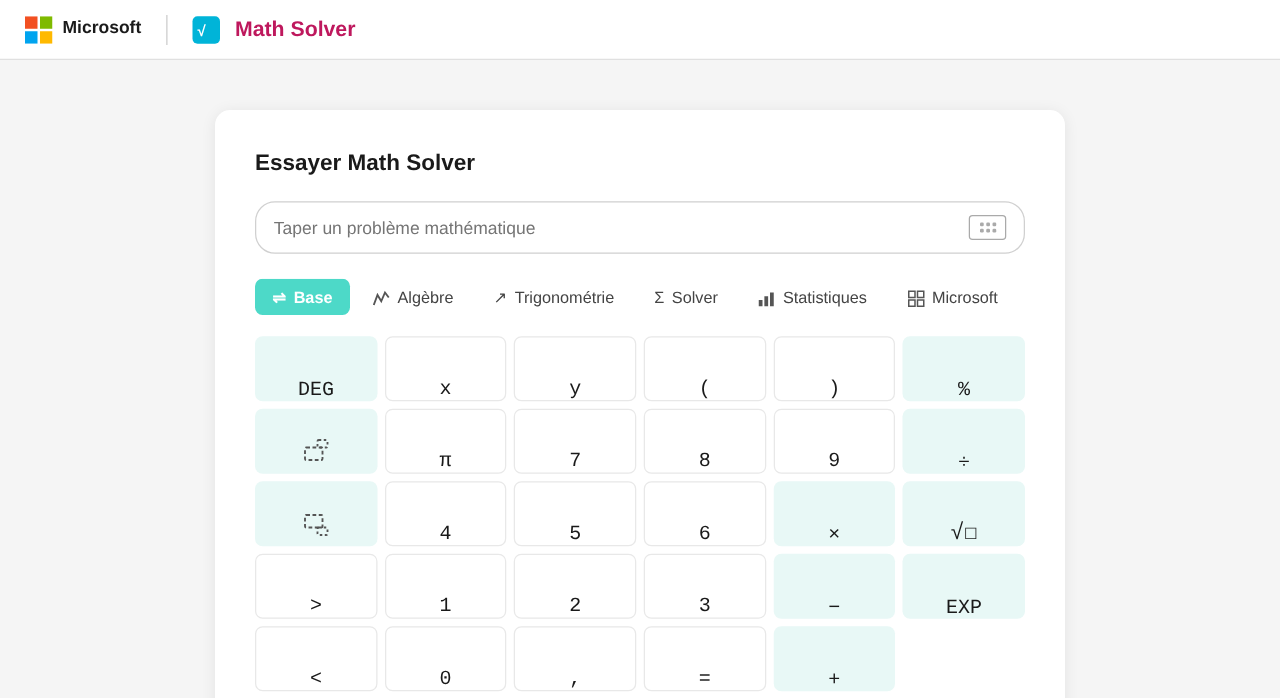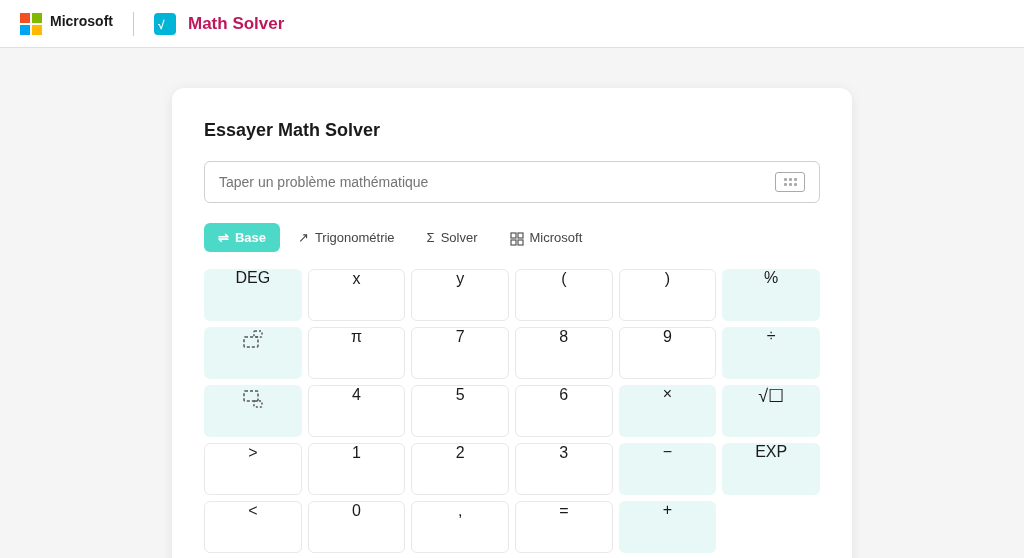--- a/index.html
+++ b/index.html
@@ -66,21 +66,21 @@
       font-weight: 700;
       color: #1a1a1a;
       margin-bottom: 20px;
     }
 
     
     .input-row {
       display: flex;
       align-items: center;
       border: 1px solid #d0d0d0;
-      border-radius: 6px;
+      border-radius: 16px;
       padding: 10px 14px;
       margin-bottom: 20px;
       background: #fff;
     }
     .input-row input {
       border: none;
       outline: none;
       flex: 1;
       font-size: 14px;
       color: #aaa;
@@ -142,23 +142,23 @@
       grid-template-columns: repeat(6, 1fr);
       gap: 6px;
     }
     .calc-btn {
       height: 52px;
       border-radius: 6px;
       border: none;
       font-size: 16px;
       cursor: pointer;
       display: flex;
-      align-items: flex-start;
+      align-items: flex-end;
       justify-content: center;
-      font-family: Liberation Sans, sans-serif;
+      font-family: Liberation Mono, monospace;
     }
     .calc-btn.light {
       background: #e8f8f6;
       color: #1a1a1a;
     }
     .calc-btn.white {
       background: #fff;
       color: #1a1a1a;
       border: 1px solid #e8e8e8;
     }
@@ -205,26 +205,44 @@
         </div>
       </div>
     </div>
 
     <div class="tabs">
       <button class="tab active">
         <span>⇌</span>
         <span>Base</span>
       </button>
       <button class="tab">
+        <span>
+          <svg width="14" height="14" viewBox="0 0 14 14" style="vertical-align:middle">
+              <polyline points="1,12 4,4 7,9 10,2 13,6" fill="none" stroke="#555" stroke-width="1.5"></polyline>
+            </svg>
+        </span>
+        <span>Algèbre</span>
+      </button>
+      <button class="tab">
         <span>↗</span>
         <span>Trigonométrie</span>
       </button>
       <button class="tab">
         <span>Σ</span>
         <span>Solver</span>
+      </button>
+      <button class="tab">
+        <span>
+          <svg width="14" height="14" viewBox="0 0 14 14" style="vertical-align:middle">
+            <rect x="1" y="8" width="3" height="5" fill="#555"></rect>
+            <rect x="5.5" y="5" width="3" height="8" fill="#555"></rect>
+            <rect x="10" y="2" width="3" height="11" fill="#555"></rect>
+          </svg>
+        </span>
+        <span>Statistiques</span>
       </button>
       <button class="tab">
         <span>
           <svg width="14" height="14" viewBox="0 0 14 14" style="vertical-align:middle">
             <rect x="1" y="1" width="5" height="5" fill="none" stroke="#555" stroke-width="1.2"></rect>
             <rect x="8" y="1" width="5" height="5" fill="none" stroke="#555" stroke-width="1.2"></rect>
             <rect x="1" y="8" width="5" height="5" fill="none" stroke="#555" stroke-width="1.2"></rect>
             <rect x="8" y="8" width="5" height="5" fill="none" stroke="#555" stroke-width="1.2"></rect>
           </svg>
         </span>

